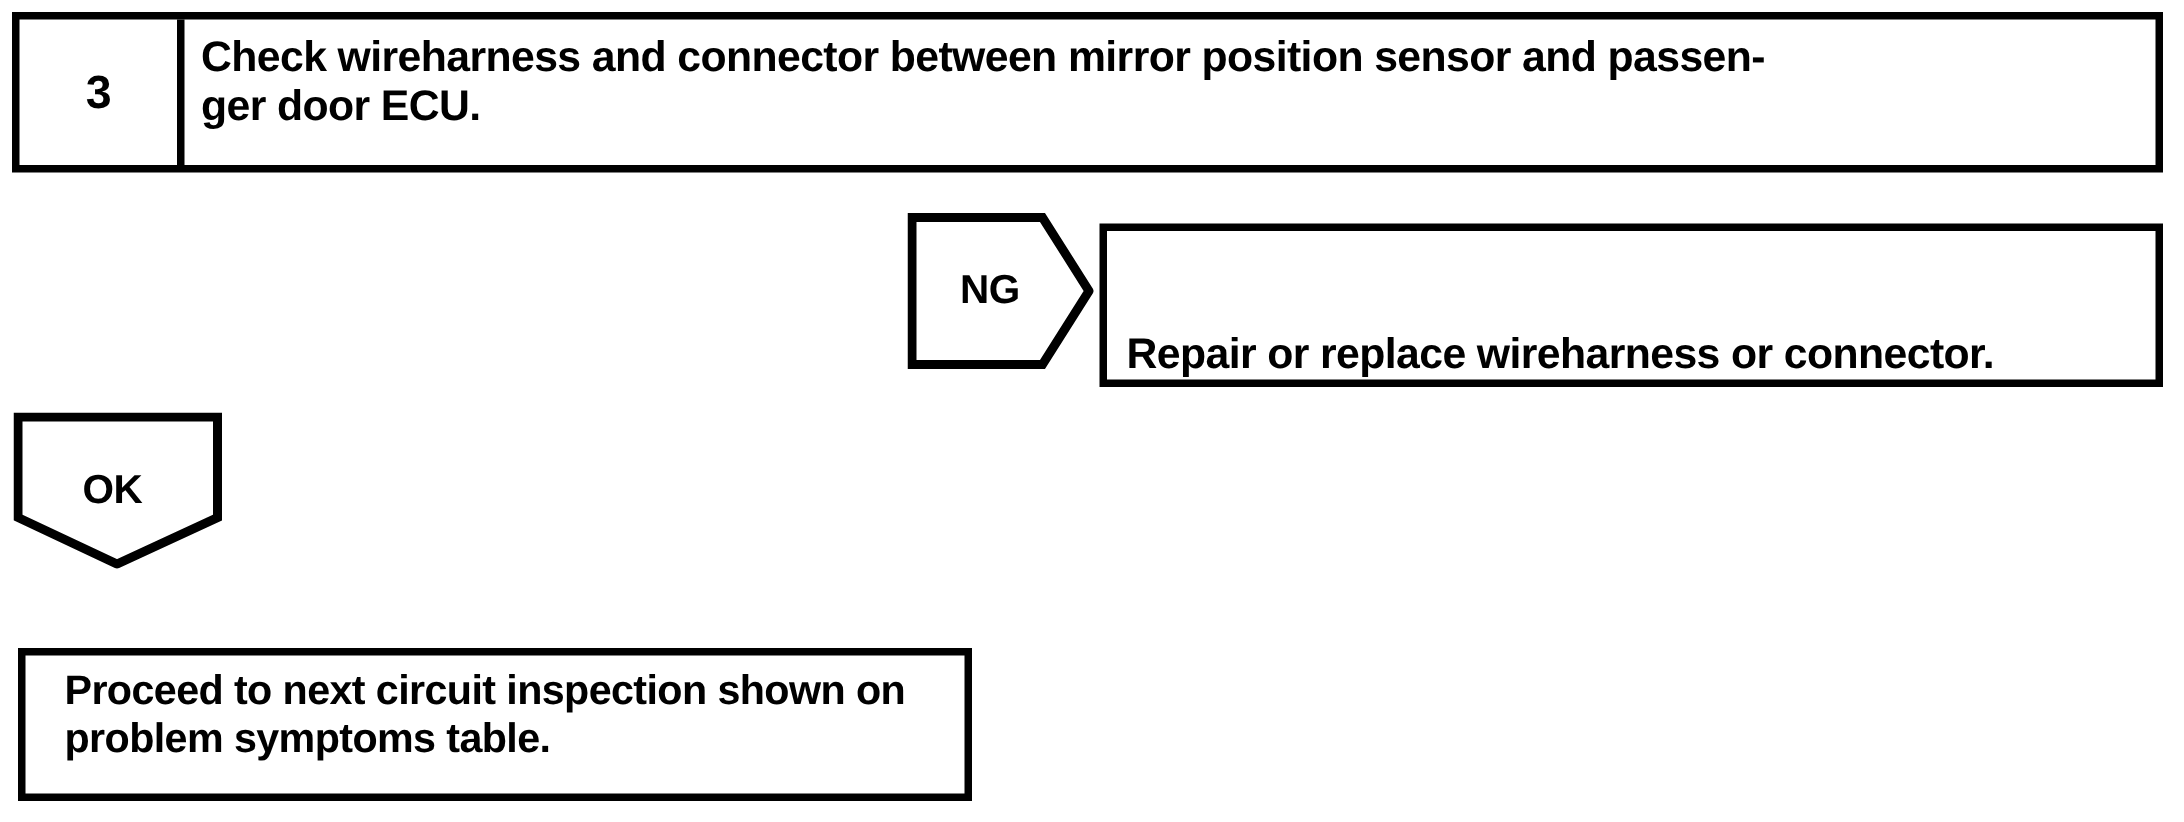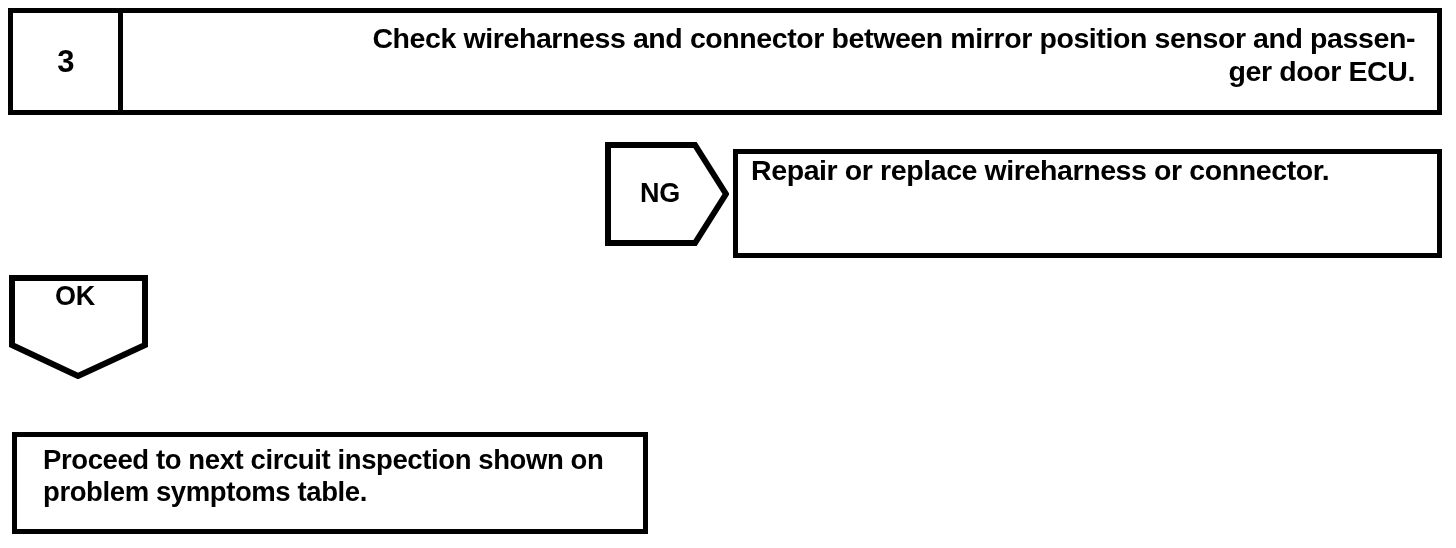--- a/index.html
+++ b/index.html
@@ -49,22 +49,21 @@
   }
   .step-number-text {
     font-size: 31px;
     font-weight: bold;
     line-height: 1;
     letter-spacing: -0.5px;
   }
   .step-body-cell {
     flex: 1 1 auto;
     box-sizing: border-box;
-    padding: 9px 22px 0 11px;
-    text-align: right;
+    padding: 9px 10px 0 11px;
   }
   .step-body-text {
     font-size: 28.5px;
     font-weight: bold;
     line-height: 1.16;
     letter-spacing: -0.4px;
     display: block;
     white-space: pre-line;
   }
 
@@ -97,21 +96,21 @@
   .repair-box {
     position: absolute;
     left: 733px;
     top: 149px;
     width: 709px;
     height: 109px;
     box-sizing: border-box;
     border: 5px solid #000000;
     background: #ffffff;
     display: flex;
-    align-items: flex-start;
+    align-items: flex-end;
   }
   .repair-text {
     font-size: 28.5px;
     font-weight: bold;
     line-height: 1.16;
     letter-spacing: -0.4px;
     padding: 0 10px 0 13px;
     display: block;
   }
 
@@ -123,21 +122,21 @@
     width: 139px;
     height: 104px;
   }
   .ok-pentagon svg {
     display: block;
     width: 139px;
     height: 104px;
   }
   .ok-label {
     left: 46px;
-    top: 8px;
+    top: 38px;
     text-align: center;
   }
 
   
   .proceed-box {
     position: absolute;
     left: 12px;
     top: 432px;
     width: 636px;
     height: 102px;

